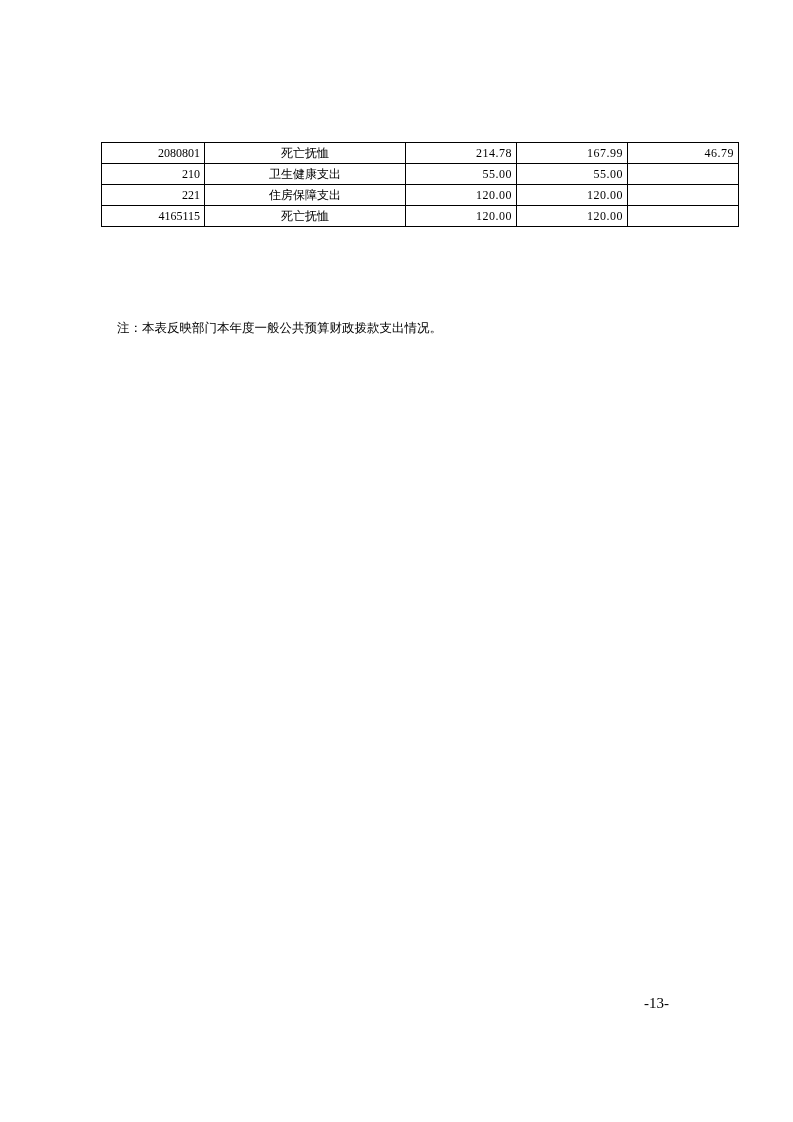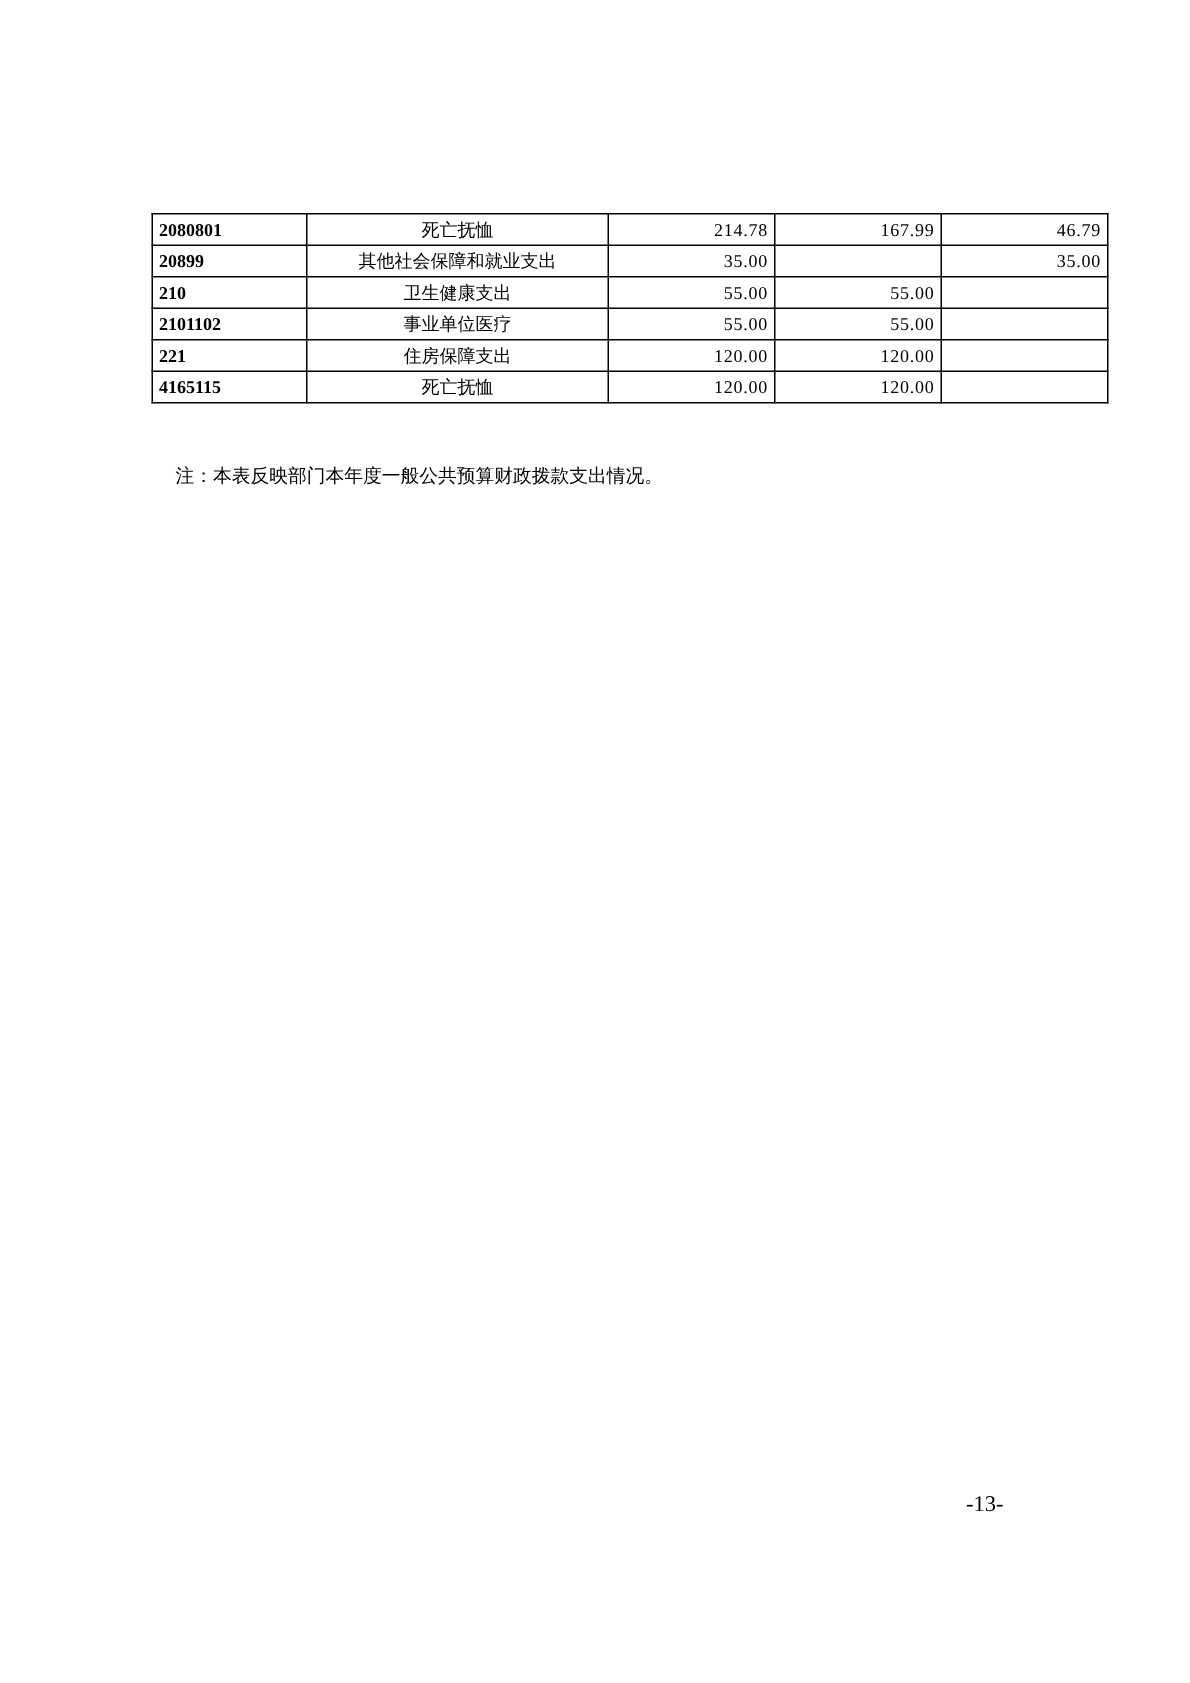--- a/index.html
+++ b/index.html
@@ -34,27 +34,27 @@
     border: 1px solid #000000;
     height: 20px;
     padding: 0 4px;
     font-size: 12px;
     line-height: 18px;
     font-family: "Liberation Serif", "DejaVu Serif", serif;
     vertical-align: middle;
     white-space: nowrap;
     overflow: hidden;
   }
-  .col-code   { width: 94px; text-align: left; font-weight: bold; }
+  .col-code   { width: 94px; text-align: right; }
   .col-name   { width: 192px; text-align: center; font-family: "DejaVu Serif", "Liberation Serif", serif; }
   .col-num    { width: 102px; text-align: right; font-family: "DejaVu Sans Mono", monospace; font-size: 11.5px; letter-spacing: 0.5px; }
   .note {
     position: absolute;
     left: 117px;
-    top: 309px;
+    top: 320px;
     font-size: 12.5px;
     font-family: "DejaVu Serif", "Liberation Serif", serif;
     white-space: nowrap;
   }
   .page-number {
     position: absolute;
     left: 0;
     top: 995px;
     width: 793px;
     text-align: center;
@@ -74,36 +74,22 @@
   <table class="budget-table">
     <tbody>
       <tr>
         <td class="col-code">2080801</td>
         <td class="col-name">死亡抚恤</td>
         <td class="col-num">214.78</td>
         <td class="col-num">167.99</td>
         <td class="col-num">46.79</td>
       </tr>
       <tr>
-        <td class="col-code">20899</td>
-        <td class="col-name">其他社会保障和就业支出</td>
-        <td class="col-num">35.00</td>
-        <td class="col-num"></td>
-        <td class="col-num">35.00</td>
-      </tr>
-      <tr>
         <td class="col-code">210</td>
         <td class="col-name">卫生健康支出</td>
-        <td class="col-num">55.00</td>
-        <td class="col-num">55.00</td>
-        <td class="col-num"></td>
-      </tr>
-      <tr>
-        <td class="col-code">2101102</td>
-        <td class="col-name">事业单位医疗</td>
         <td class="col-num">55.00</td>
         <td class="col-num">55.00</td>
         <td class="col-num"></td>
       </tr>
       <tr>
         <td class="col-code">221</td>
         <td class="col-name">住房保障支出</td>
         <td class="col-num">120.00</td>
         <td class="col-num">120.00</td>
         <td class="col-num"></td>

